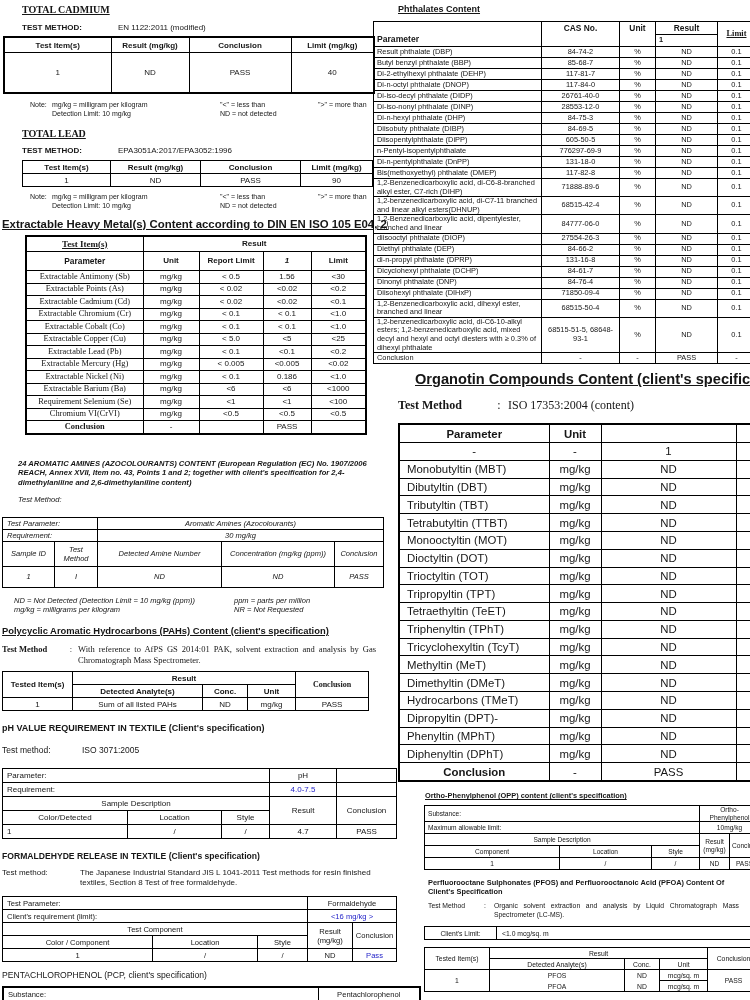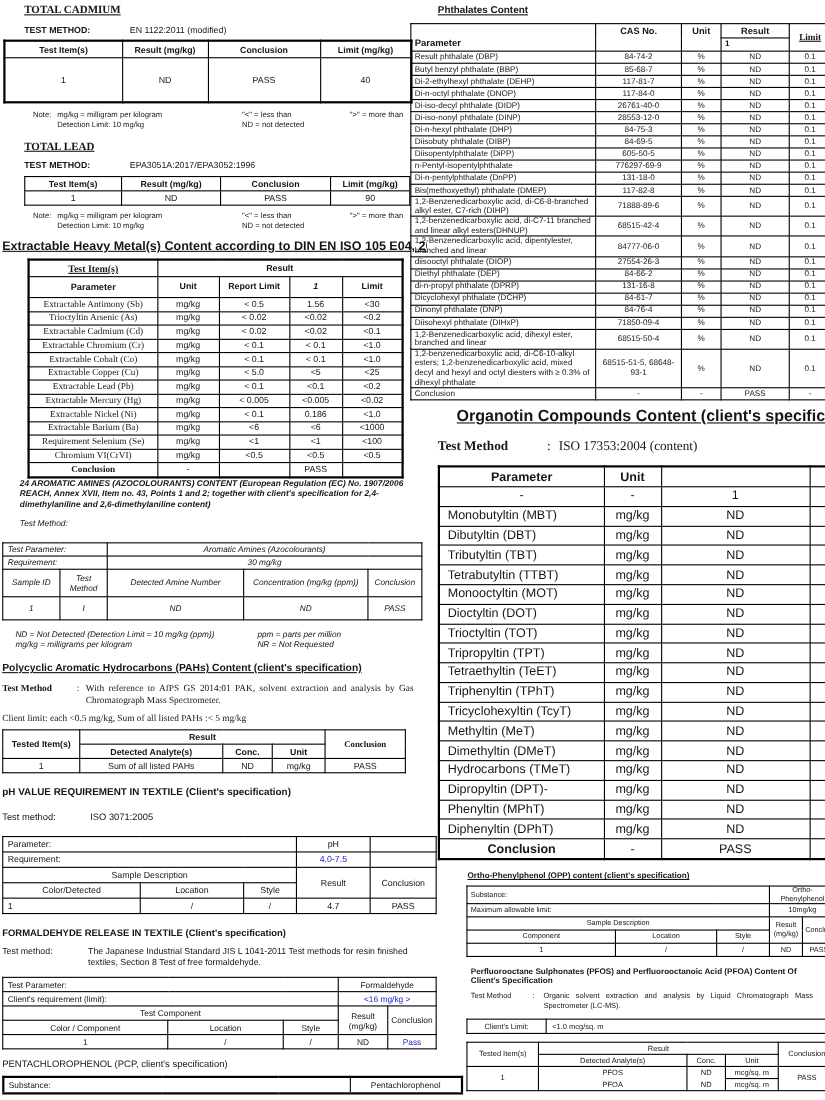--- a/index.html
+++ b/index.html
@@ -211,21 +211,21 @@
         </tbody>
           <tbody>
             <tr>
               <td>Extractable Antimony (Sb)</td>
               <td>mg/kg</td>
               <td>&lt; 0.5</td>
               <td>1.56</td>
               <td>&lt;30</td>
             </tr>
             <tr>
-              <td>Trioctyltin Arsenic (As)</td>
+              <td>Extractable Points (As)</td>
               <td>mg/kg</td>
               <td>&lt; 0.02</td>
               <td>&lt;0.02</td>
               <td>&lt;0.2</td>
             </tr>
             <tr>
               <td>Extractable Cadmium (Cd)</td>
               <td>mg/kg</td>
               <td>&lt; 0.02</td>
               <td>&lt;0.02</td>
@@ -300,21 +300,21 @@
           <td class="b" style="font-family:'Liberation Serif',serif">Conclusion</td>
           <td>-</td>
           <td></td>
           <td>PASS</td>
           <td></td>
         </tr>
       </tbody>
         </table>
     </div>
 
-    <div style="margin-top:0">
+    <div style="margin-top:24px">
       <div class="am-title">24 AROMATIC AMINES (AZOCOLOURANTS) CONTENT (European Regulation (EC) No. 1907/2006 REACH, Annex XVII, Item no. 43, Points 1 and 2; together with client's specification for 2,4-dimethylaniline and 2,6-dimethylaniline content)</div>
       <div class="am-tm" style="margin-top:8px">
         <span class="lab">Test Method:</span>
       </div>
       <table class="t-am" style="margin-top:12px">
         <colgroup>
             <col style="width:52px">
             <col style="width:43px">
             <col style="width:124px">
             <col style="width:113px">
@@ -357,21 +357,20 @@
       </div>
     </div>
 
     <div style="margin-top:10px">
       <div class="pah-title">Polycyclic Aromatic Hydrocarbons (PAHs) Content (client's specification)</div>
       <div class="pah-tm" style="margin-top:8px">
         <span class="lab">Test Method</span>
         <span class="cl">:</span>
         <span class="txt">With reference to AfPS GS 2014:01 PAK, solvent extraction and analysis by Gas Chromatograph Mass Spectrometer.</span>
       </div>
-      <div class="clientlimit" style="margin-top:6px">Client limit: each &lt;0.5 mg/kg, Sum of all listed PAHs :&lt; 5 mg/kg</div>
       <table class="t-pah" style="margin-top:6px">
         <colgroup>
             <col style="width:70px">
             <col style="width:130px">
             <col style="width:45px">
             <col style="width:48px">
             <col style="width:73px">
           </colgroup>
         <tbody>
             <tr>

